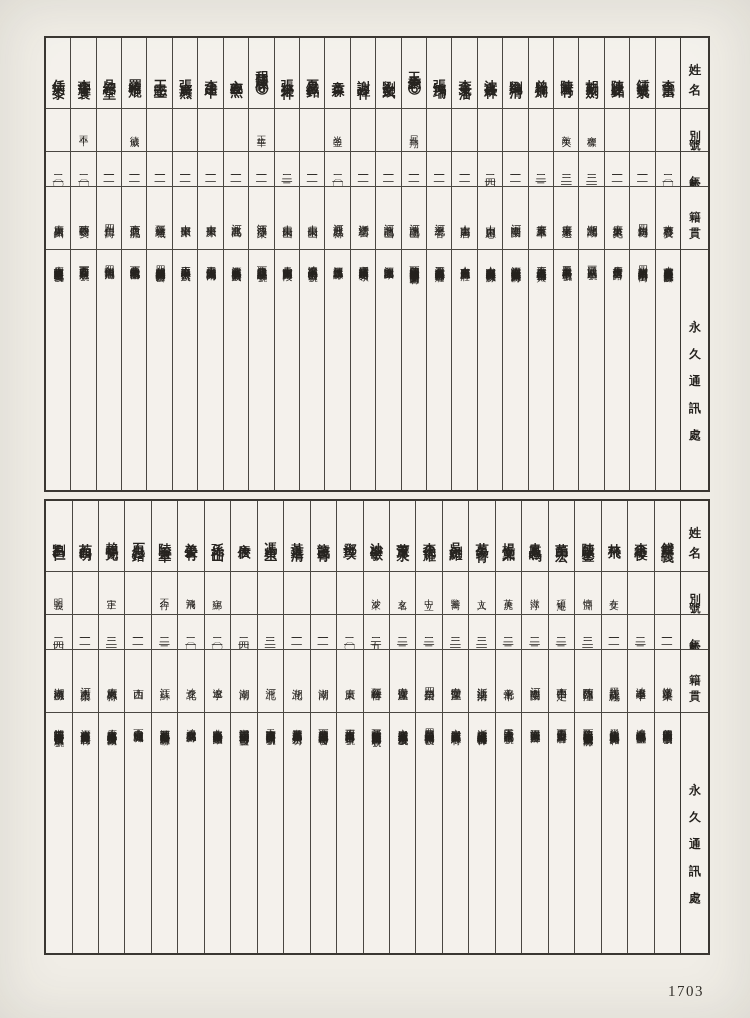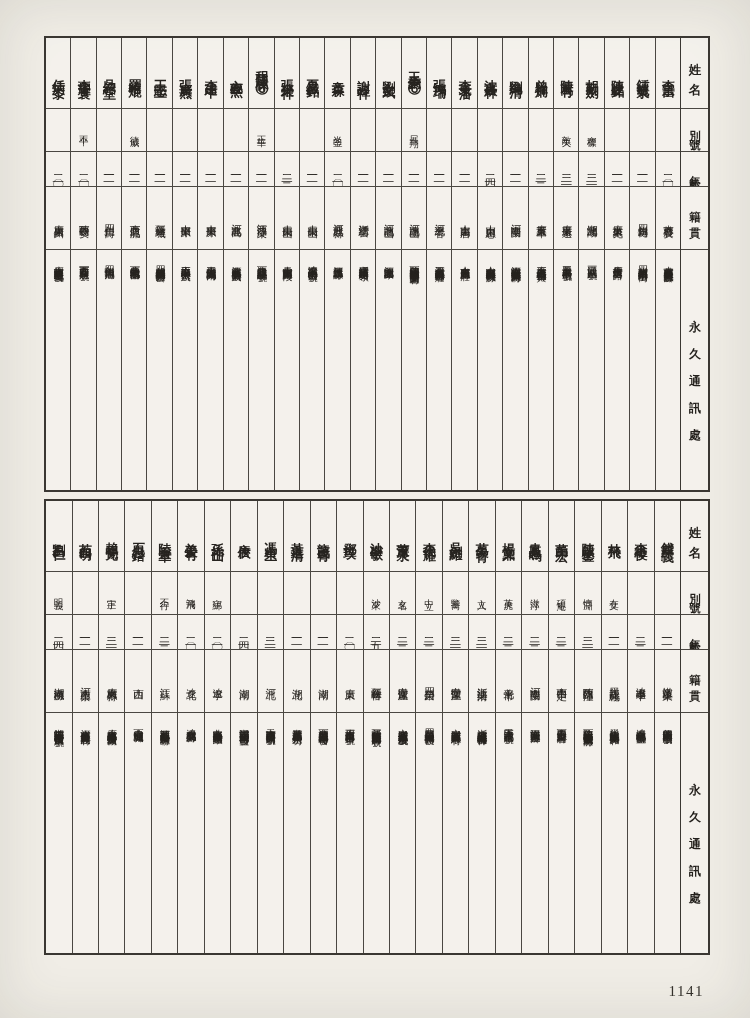--- a/index.html
+++ b/index.html
@@ -421,14 +421,14 @@
       </div>
       <div class="col entry-col">
         <div class="cell name-cell">劉昌仁</div>
         <div class="cell alias-cell">明義</div>
         <div class="cell age-cell">二四</div>
         <div class="cell native-cell">湖南桃源</div>
         <div class="cell addr-cell">湖南常德陽南外街松茂發堂一四八號</div>
       </div>
   </section>
 
-  <div class="page-number">1141</div>
+  <div class="page-number">1703</div>
 </div>
 
 </body></html>

